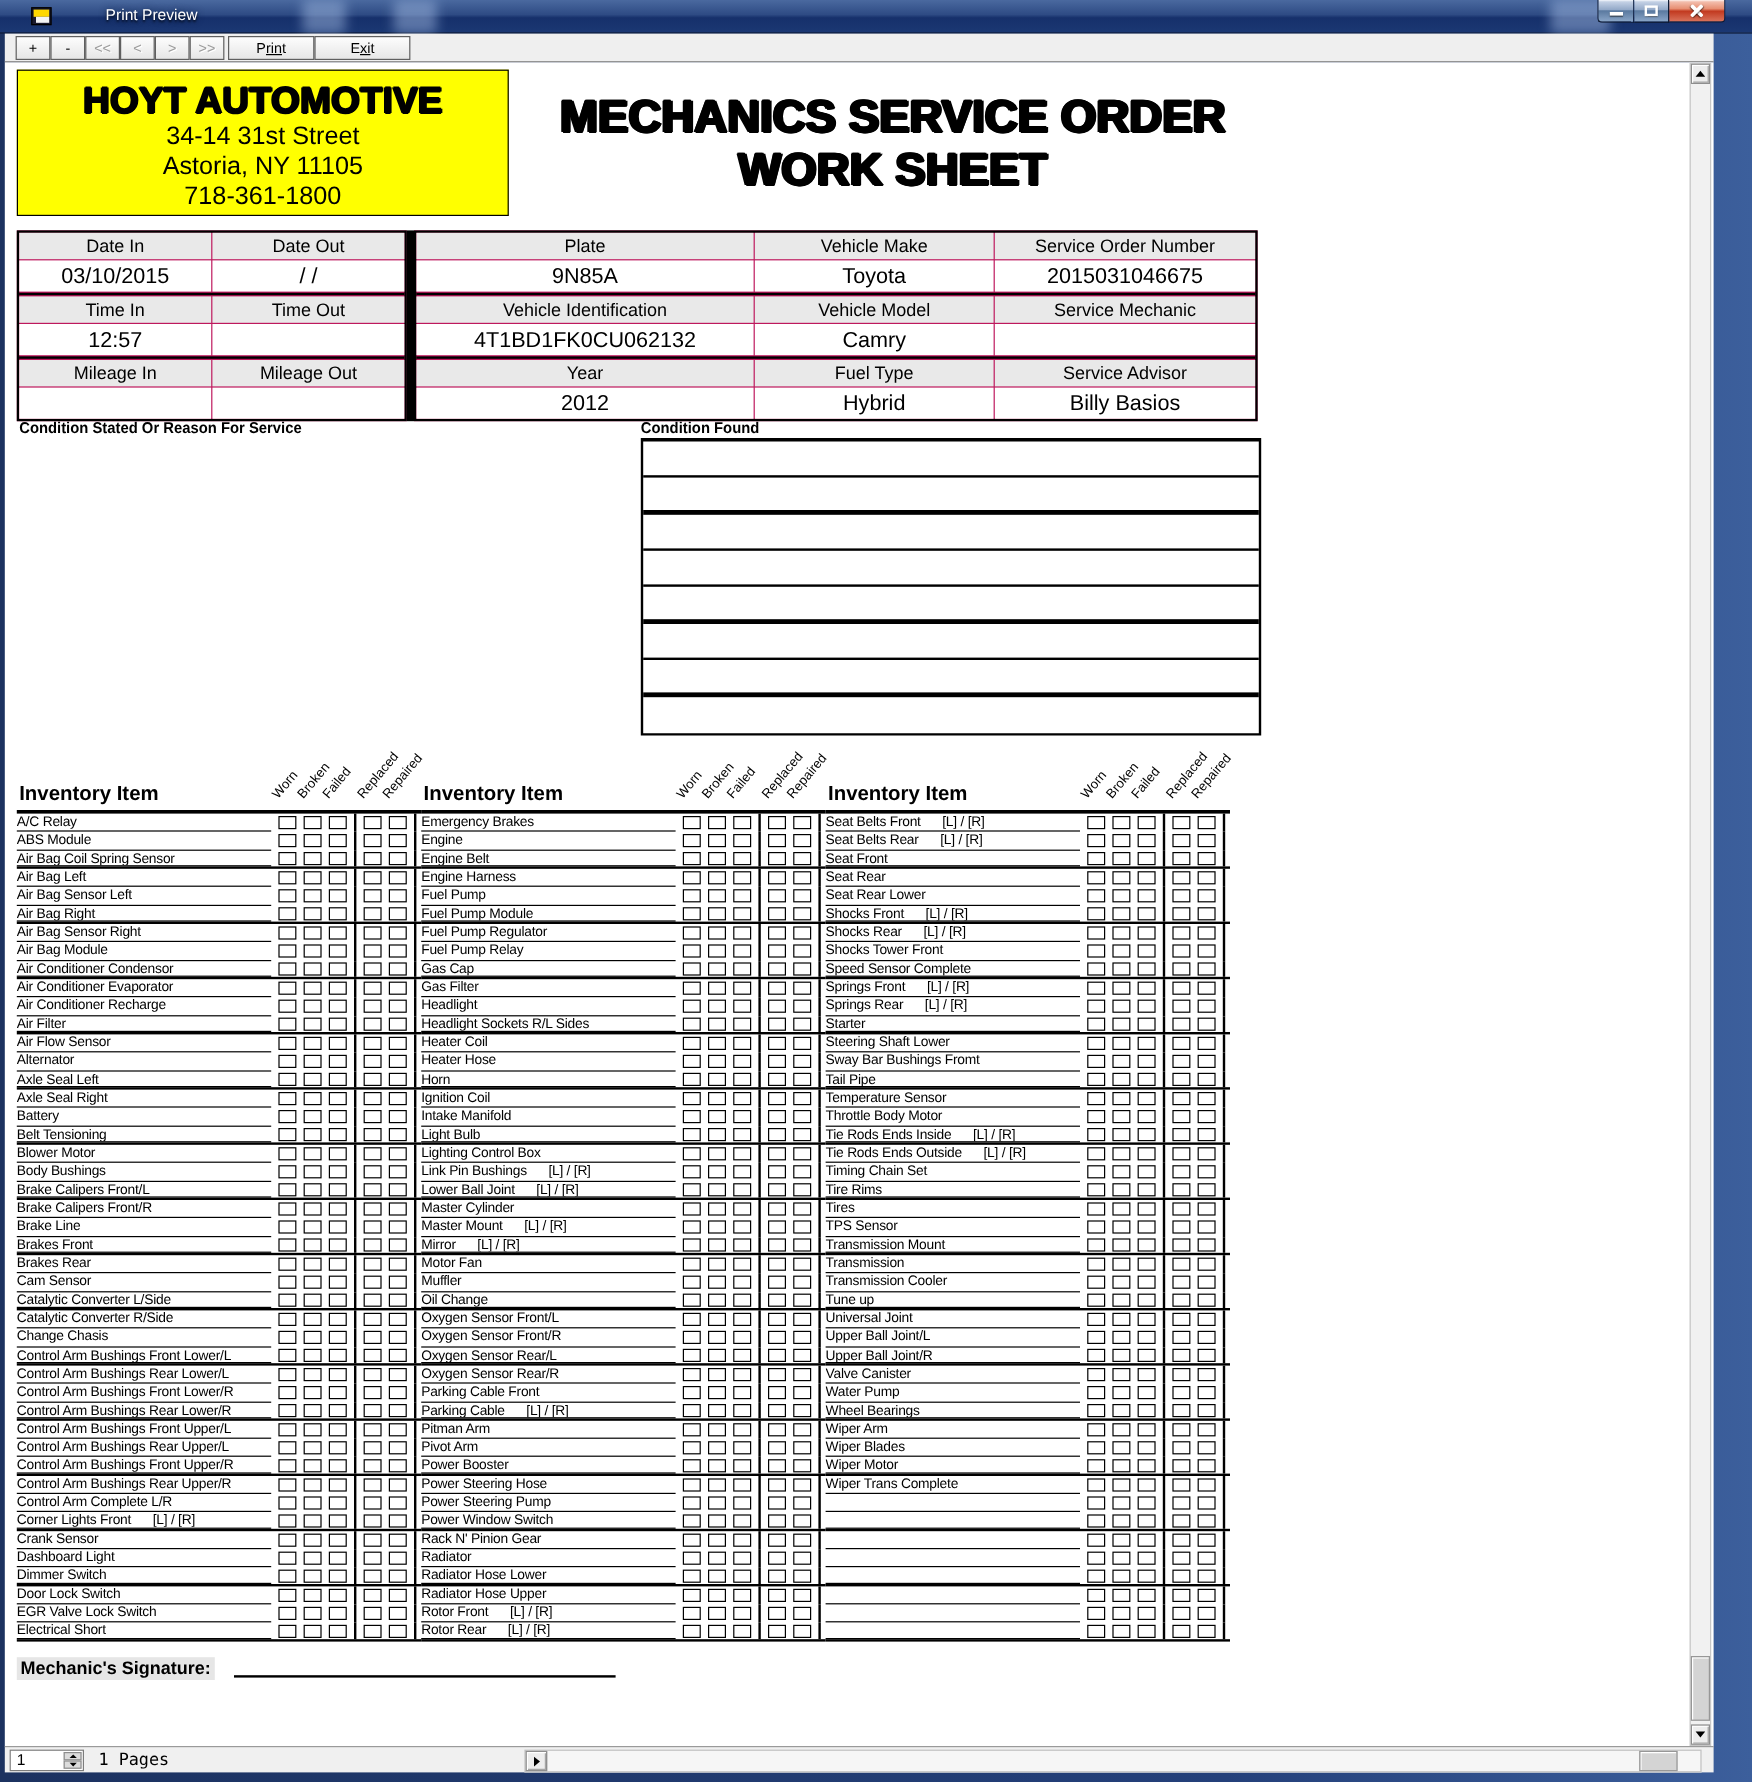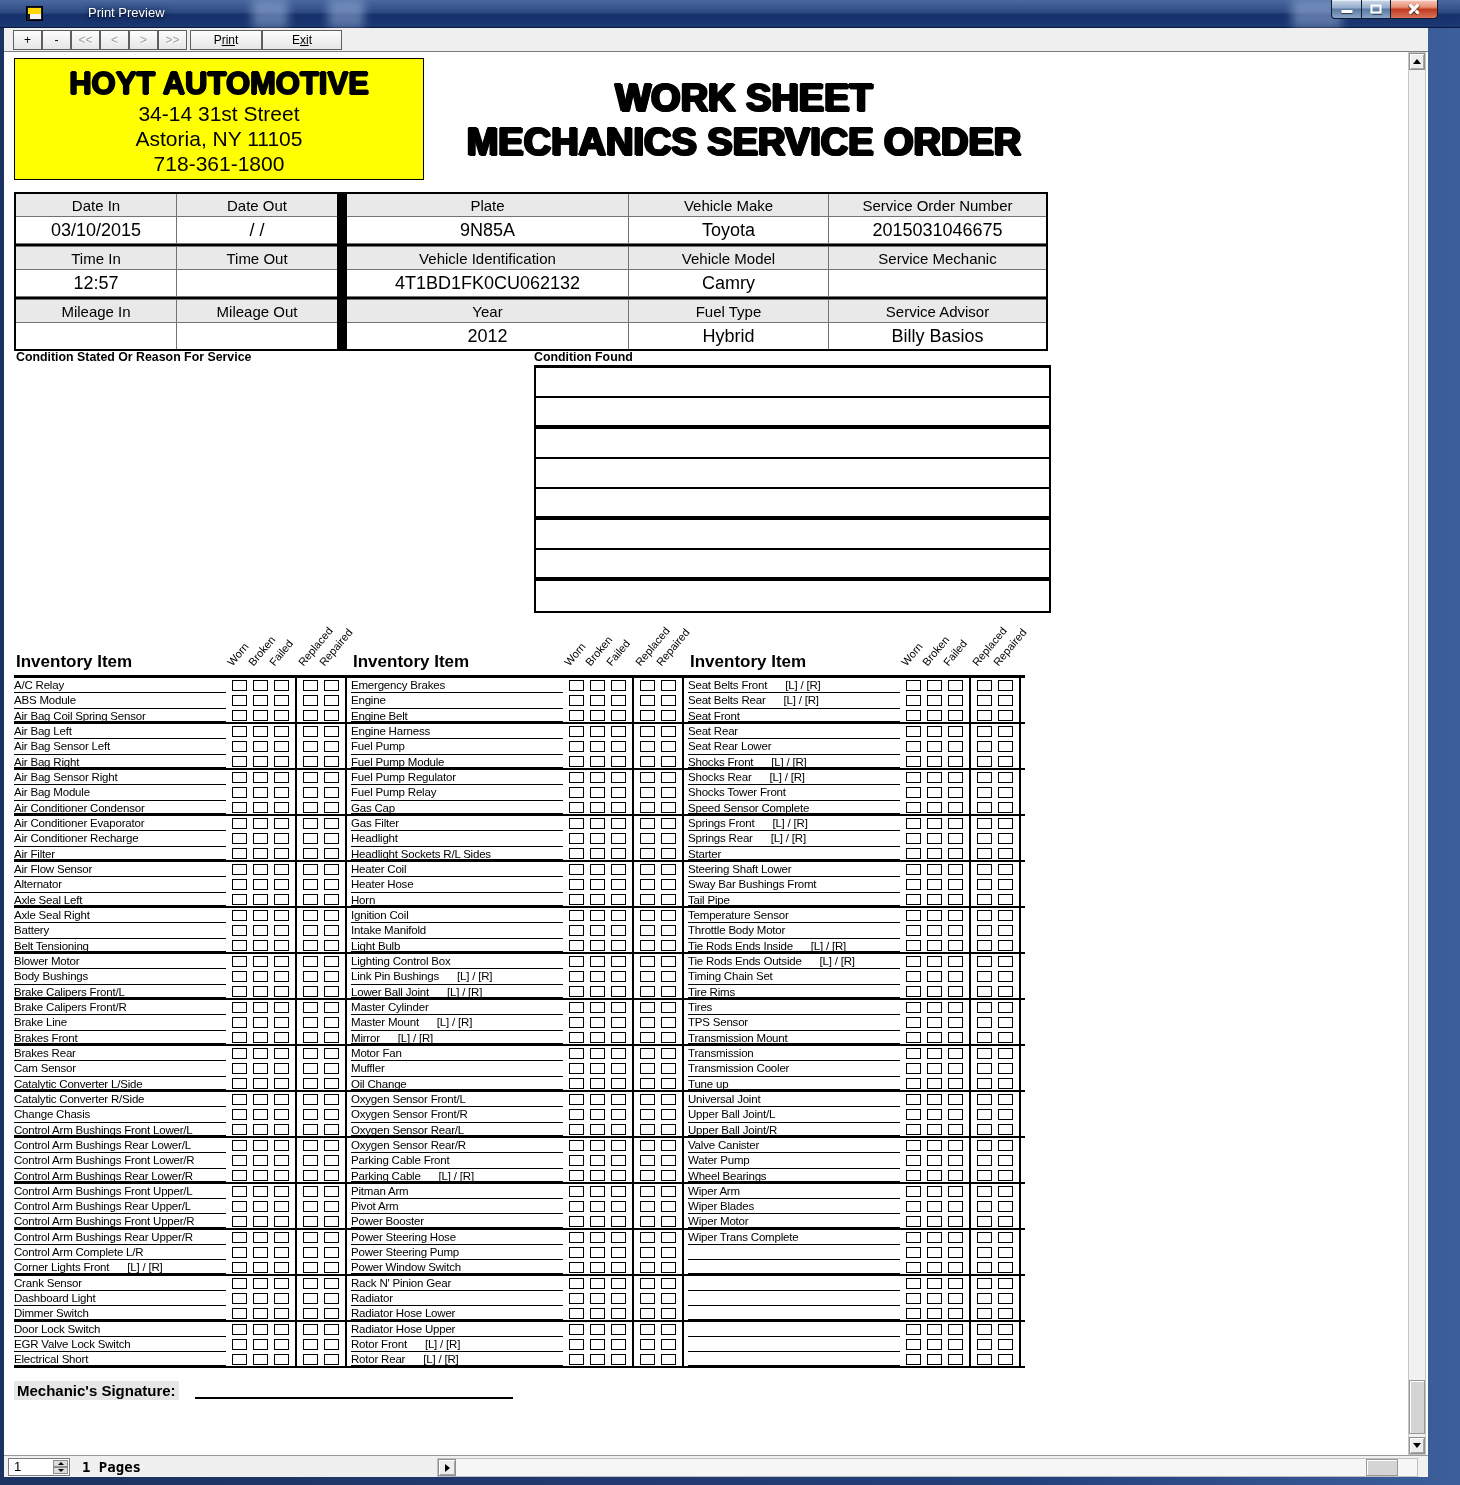--- a/index.html
+++ b/index.html
@@ -56,21 +56,21 @@
   .biz-name { font-size:31px; font-weight:bold; line-height:34px; color:#000;
     text-shadow:1px 0 #000,-1px 0 #000,0 1px #000,0 -1px #000; }
   .biz-line { font-size:21px; line-height:25px; color:#000; }
 
   .doc-title { position:absolute; left:420px; top:24px; width:640px; text-align:center;
     font-size:38px; font-weight:bold; line-height:44px; color:#000;
     text-shadow:1.5px 0 #000,-1.5px 0 #000,0 1px #000,0 -1px #000,1px 1px #000,-1px -1px #000; }
 
   
   .info-wrap { position:absolute; left:10px; top:140px; display:flex; }
-  .igrid { display:grid; background:#737373; border:2px solid #000; gap:1px;
+  .igrid { display:grid; background:#be185d; border:2px solid #000; gap:1px;
     grid-template-rows:22px 26px 2px 22px 26px 2px 22px 26px; }
   .igrid-left { grid-template-columns:160px 160px; }
   .igrid-right { grid-template-columns:281px 199px 217px; }
   .ivdiv { width:6px; background:#000; }
   .ih,.iv { display:flex; align-items:center; justify-content:center; }
   .ih { background:#e9e9e9; font-size:15px; }
   .iv { background:#fff; font-size:18px; }
   .rowdiv { grid-column:1/-1; background:#000; }
 
   
@@ -126,21 +126,21 @@
   .statusbar { position:absolute; left:4px; top:1455px; width:1424px; height:22px; background:#f0f0f0;
     border-top:1px solid #9a9a9a; }
   .spin { position:absolute; left:4px; top:2px; width:62px; height:18px; background:#fff;
     border:1px solid #7c7c7c; font-size:13px; line-height:16px; padding-left:5px; }
   .spin-ud { position:absolute; right:1px; top:1px; width:15px; height:14px; }
   .spin-b { width:15px; height:7px; background:#dcdcdc; border:1px solid #8d8d8d;
     display:flex; align-items:center; justify-content:center; }
   .spin-b .tri-u{ border-left-width:3px; border-right-width:3px; border-bottom-width:3px; }
   .spin-b .tri-d{ border-left-width:3px; border-right-width:3px; border-top-width:3px; }
   .pages-label { position:absolute; left:78px; top:3px; font-family:"DejaVu Sans Mono", monospace;
-    font-weight:bold; font-size:14px; }
+    font-weight:normal; font-size:14px; }
   .hscroll { position:absolute; left:433px; top:2px; right:10px; height:19px; background:#f6f6f6;
     border:1px solid #c0c0c0; }
   .hs-left { position:absolute; left:0; top:0; width:18px; height:17px; }
   .hs-right { position:absolute; right:0; top:0; width:18px; height:17px; }
   .hs-thumb { position:absolute; right:19px; top:0; width:32px; height:17px; background:#d4d4d4;
     border:1px solid #979797; box-shadow:inset 1px 1px 0 #fff; }
 </style>
 </head>
 <body>
 
@@ -183,22 +183,22 @@
   <div class="content">
 
     <div class="biz-box">
       <div class="biz-name">HOYT AUTOMOTIVE</div>
       <div class="biz-line">34-14 31st Street</div>
       <div class="biz-line">Astoria, NY 11105</div>
       <div class="biz-line">718-361-1800</div>
     </div>
 
     <div class="doc-title">
+      <div>MECHANICS SERVICE ORDER</div>
       <div>WORK SHEET</div>
-      <div>MECHANICS SERVICE ORDER</div>
     </div>
 
     <div class="info-wrap">
       <div class="igrid igrid-left">
         <div class="ih">Date In</div>
         <div class="ih">Date Out</div>
         <div class="iv">03/10/2015</div>
         <div class="iv">/  /</div>
         <div class="rowdiv"></div>
         <div class="ih">Time In</div>

